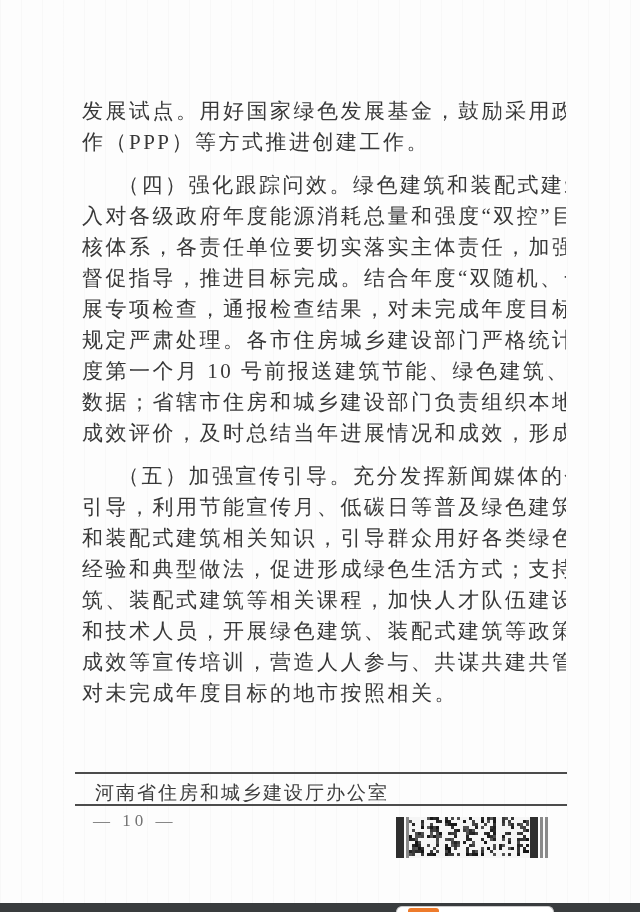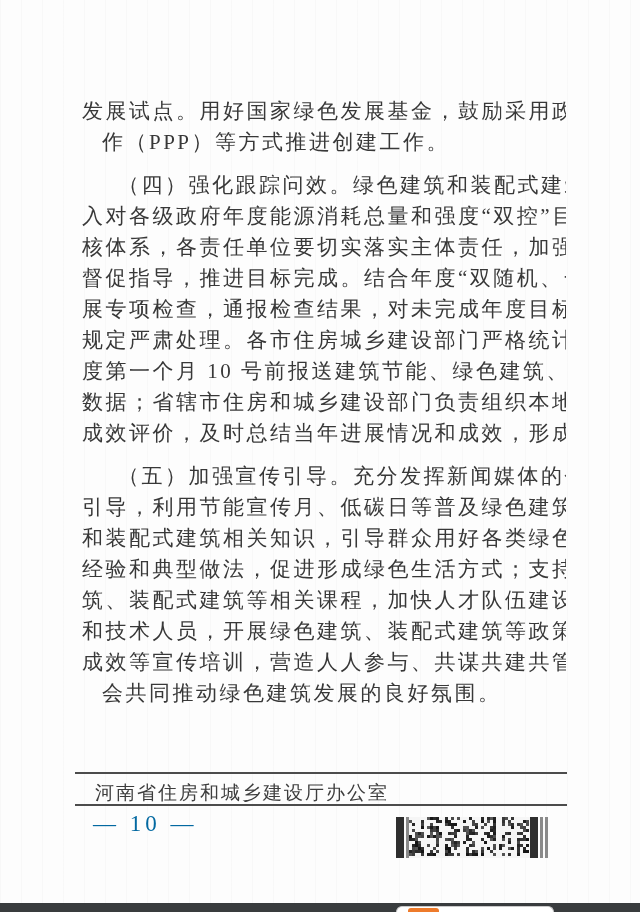--- a/index.html
+++ b/index.html
@@ -22,35 +22,35 @@
     position:absolute;left:82px;top:96px;width:484px;overflow:hidden;
   }
   .line{
     font-size:21px;line-height:31px;height:31px;
     letter-spacing:2.5px;
     text-align:justify;text-align-last:justify;
     color:#383838;overflow:hidden;white-space:nowrap;
   }
   .line.para-start{margin-top:12px;}
   .line.indent{text-indent:36px;}
-  .line.para-end{text-align-last:left;margin-left:20px;}
+  .line.para-end{text-align-last:left;}
   .footer-rule{
     position:absolute;left:75px;width:492px;height:0;
     border-top:2px solid #4c4c4c;
   }
   .footer-rule.top{top:772px;}
   .footer-rule.bottom{top:804px;}
   .footer-row{
     position:absolute;left:95px;top:780px;width:456px;
     display:flex;justify-content:space-between;align-items:flex-start;
     font-size:19px;color:#3d3d3d;letter-spacing:2px;
   }
   .page-number{
     position:absolute;left:93px;top:811px;
-    font-size:23px;letter-spacing:4px;color:#0369a1;
+    font-size:17px;letter-spacing:4px;color:#737373;
   }
   .barcode{
     position:absolute;left:396px;top:817px;width:152px;height:41px;
     display:flex;align-items:stretch;
   }
   .bc-bar{flex:0 0 auto;}
   .bc-dark{background:#2e2e2e;}
   .bc-gray{background:#8a8a8a;}
   .bc-white{background:#fbfbfb;}
   .bc-noise{flex:1 1 auto;position:relative;background:#f6f6f6;}
@@ -86,21 +86,21 @@
     <div class="line">度第一个月 10 号前报送建筑节能、绿色建筑、装配式建筑统计</div>
     <div class="line">数据；省辖市住房和城乡建设部门负责组织本地区绿色建筑创建</div>
     <div class="line">成效评价，及时总结当年进展情况和成效，形成年度报告，并于</div>
     <div class="line para-start indent">（五）加强宣传引导。充分发挥新闻媒体的作用，强化舆论</div>
     <div class="line">引导，利用节能宣传月、低碳日等普及绿色建筑、超低能耗建筑</div>
     <div class="line">和装配式建筑相关知识，引导群众用好各类绿色设施，宣传先进</div>
     <div class="line">经验和典型做法，促进形成绿色生活方式；支持高校开设绿色建</div>
     <div class="line">筑、装配式建筑等相关课程，加快人才队伍建设；面向行业管理</div>
     <div class="line">和技术人员，开展绿色建筑、装配式建筑等政策、技术、标准及</div>
     <div class="line">成效等宣传培训，营造人人参与、共谋共建共管共评共享、全社</div>
-    <div class="line para-end">会共同推动绿色建筑发展的良好氛围。</div>
+    <div class="line para-end">对未完成年度目标的地市按照相关。</div>
   </div>
 
   <div class="footer-rule top"></div>
   <div class="footer-row">
     <span>河南省住房和城乡建设厅办公室</span>
   </div>
   <div class="footer-rule bottom"></div>
 
   <div class="page-number">— 10 —</div>
 

